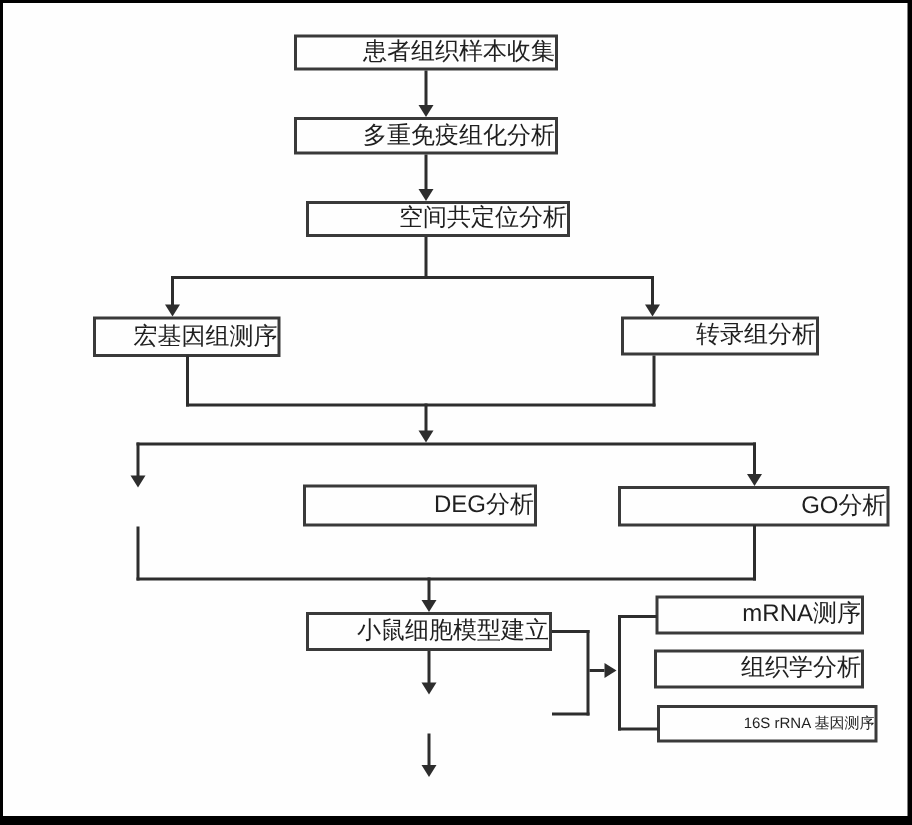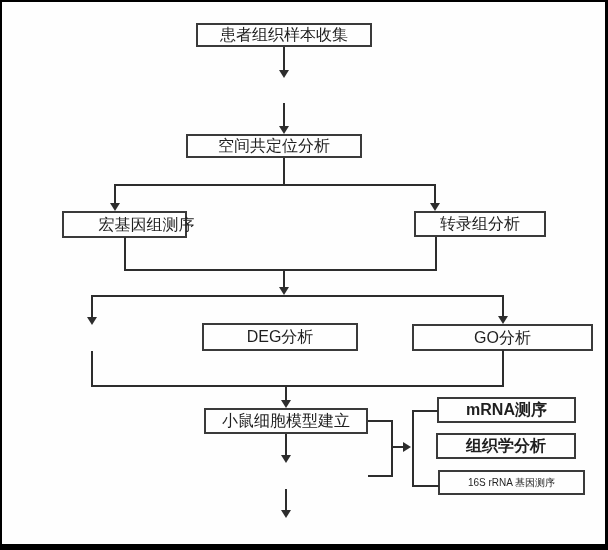--- a/index.html
+++ b/index.html
@@ -15,21 +15,21 @@
     border-width:2px 3px 6px 2px;
     overflow:hidden;
   }
   .canvas { position:absolute; left:-2px; top:-2px; width:608px; height:550px; }
 
   .node {
     position:absolute;
     box-sizing:border-box;
     border:2px solid #3a3a3a;
     background:#fefefe;
-    display:flex; align-items:center; justify-content:center;
+    display:flex; align-items:center; justify-content:flex-end;
     font-size:16px; color:#1f1f1f;
     white-space:nowrap;
     line-height:1;
   }
   .vl { position:absolute; width:2px; background:#2d2d2d; }
   .hl { position:absolute; height:2px; background:#2d2d2d; }
   .ah-d { position:absolute; width:0; height:0;
           border-left:5px solid transparent; border-right:5px solid transparent;
           border-top:8px solid #2d2d2d; }
   .ah-r { position:absolute; width:0; height:0;
@@ -39,22 +39,25 @@
 </head>
 <body>
 
 <div class="frame">
   <div class="canvas">
 
     <div class="node" style="left:196px; top:23px;  width:176px; height:24px;">
       <span>患者组织样本收集</span>
     </div>
 
+    <div class="node" style="left:196px; top:78px;  width:176px; height:25px;">
+      <span>多重免疫组化分析</span>
+    </div>
 
-    <div class="node" style="left:186px; top:134px; width:176px; height:24px;">
+    <div class="node" style="left:204px; top:134px; width:176px; height:24px;">
       <span>空间共定位分析</span>
     </div>
 
     <div class="node" style="left:62px;  top:211px; width:125px; height:27px;padding-left:44px;">
       <span>宏基因组测序</span>
     </div>
 
     <div class="node" style="left:370px; top:211px; width:132px; height:26px;margin-left:44px;">
       <span>转录组分析</span>
     </div>
@@ -66,25 +69,25 @@
 
     <div class="node" style="left:202px; top:323px; width:156px; height:28px;">
       <span>DEG分析</span>
     </div>
 
     <div class="node" style="left:204px; top:408px; width:164px; height:26px;">
       <span>小鼠细胞模型建立</span>
     </div>
 
 
-    <div class="node" style="left:437px; top:397px; width:139px; height:26px;font-weight:bold;">
+    <div class="node" style="left:437px; top:397px; width:139px; height:26px;">
       <span>mRNA测序</span>
     </div>
 
-    <div class="node" style="left:436px; top:433px; width:140px; height:26px;font-weight:bold;">
+    <div class="node" style="left:436px; top:433px; width:140px; height:26px;">
       <span>组织学分析</span>
     </div>
 
     <div class="node" style="left:438px; top:470px; width:147px; height:25px; font-size:10px;">
       <span>16S rRNA 基因测序</span>
     </div>
 
 
     <div class="vl" style="left:283px; top:47px;  height:24px;"></div>
     <div class="ah-d" style="left:279px; top:70px;"></div>

